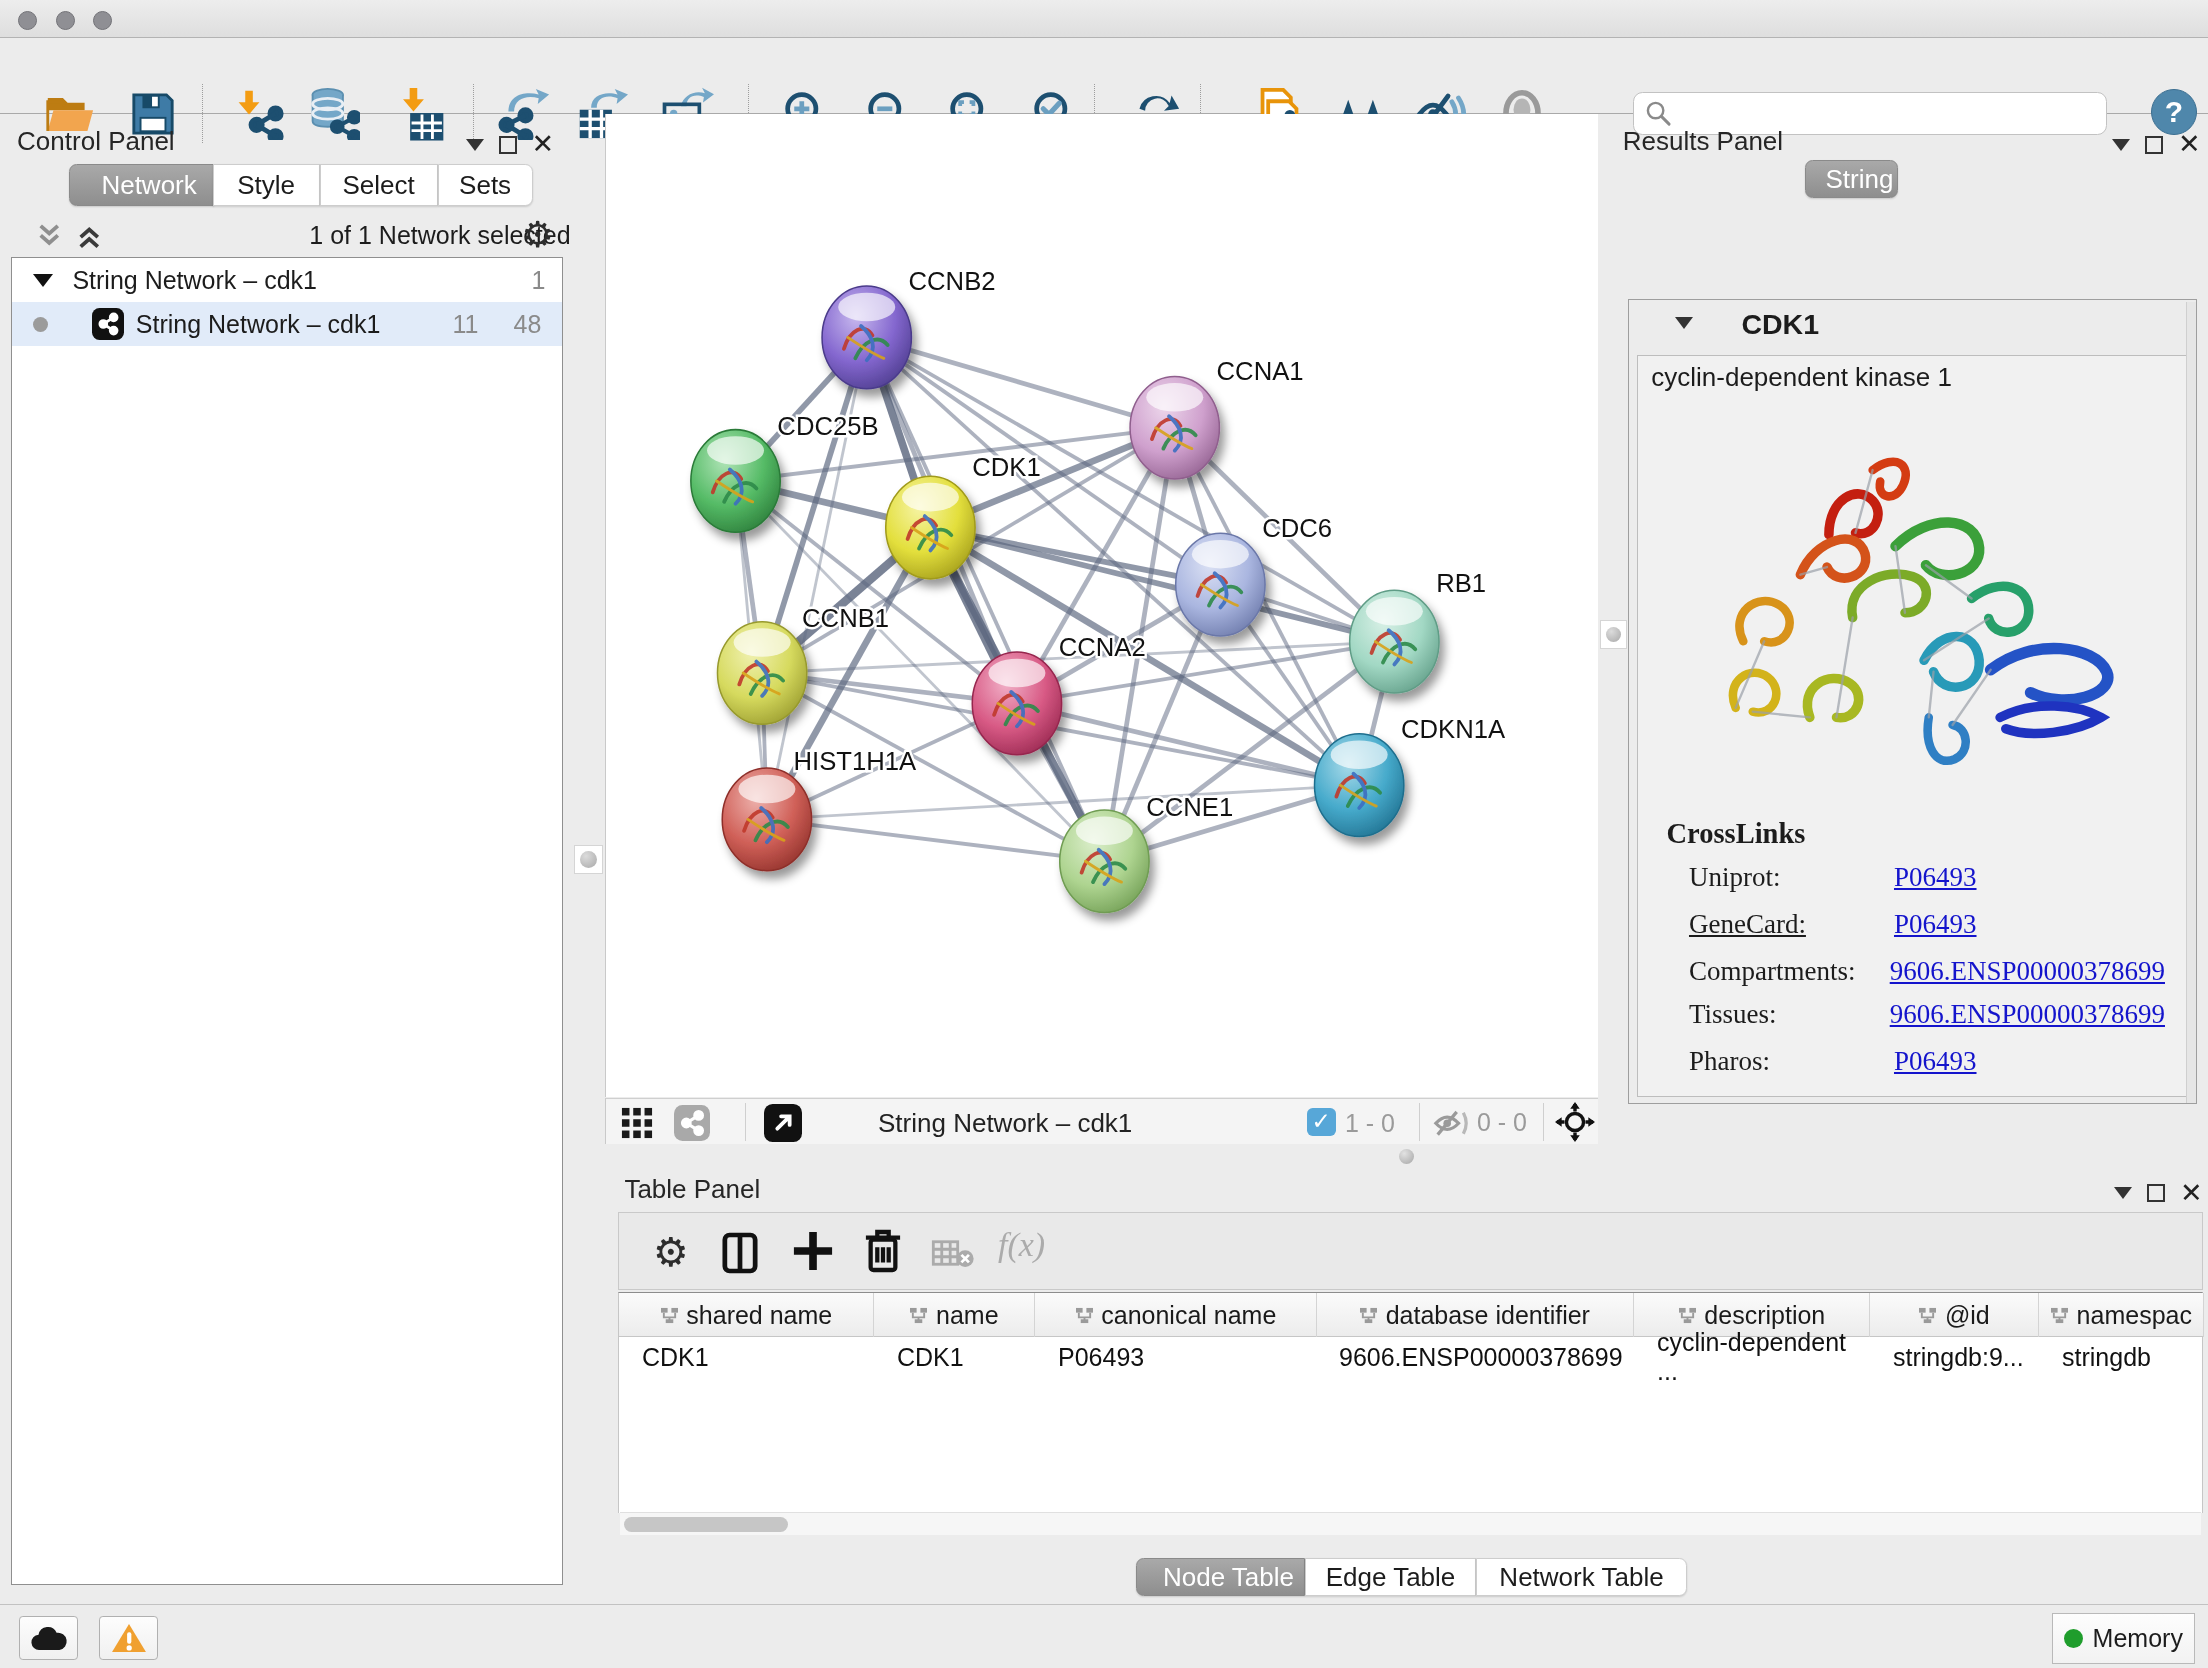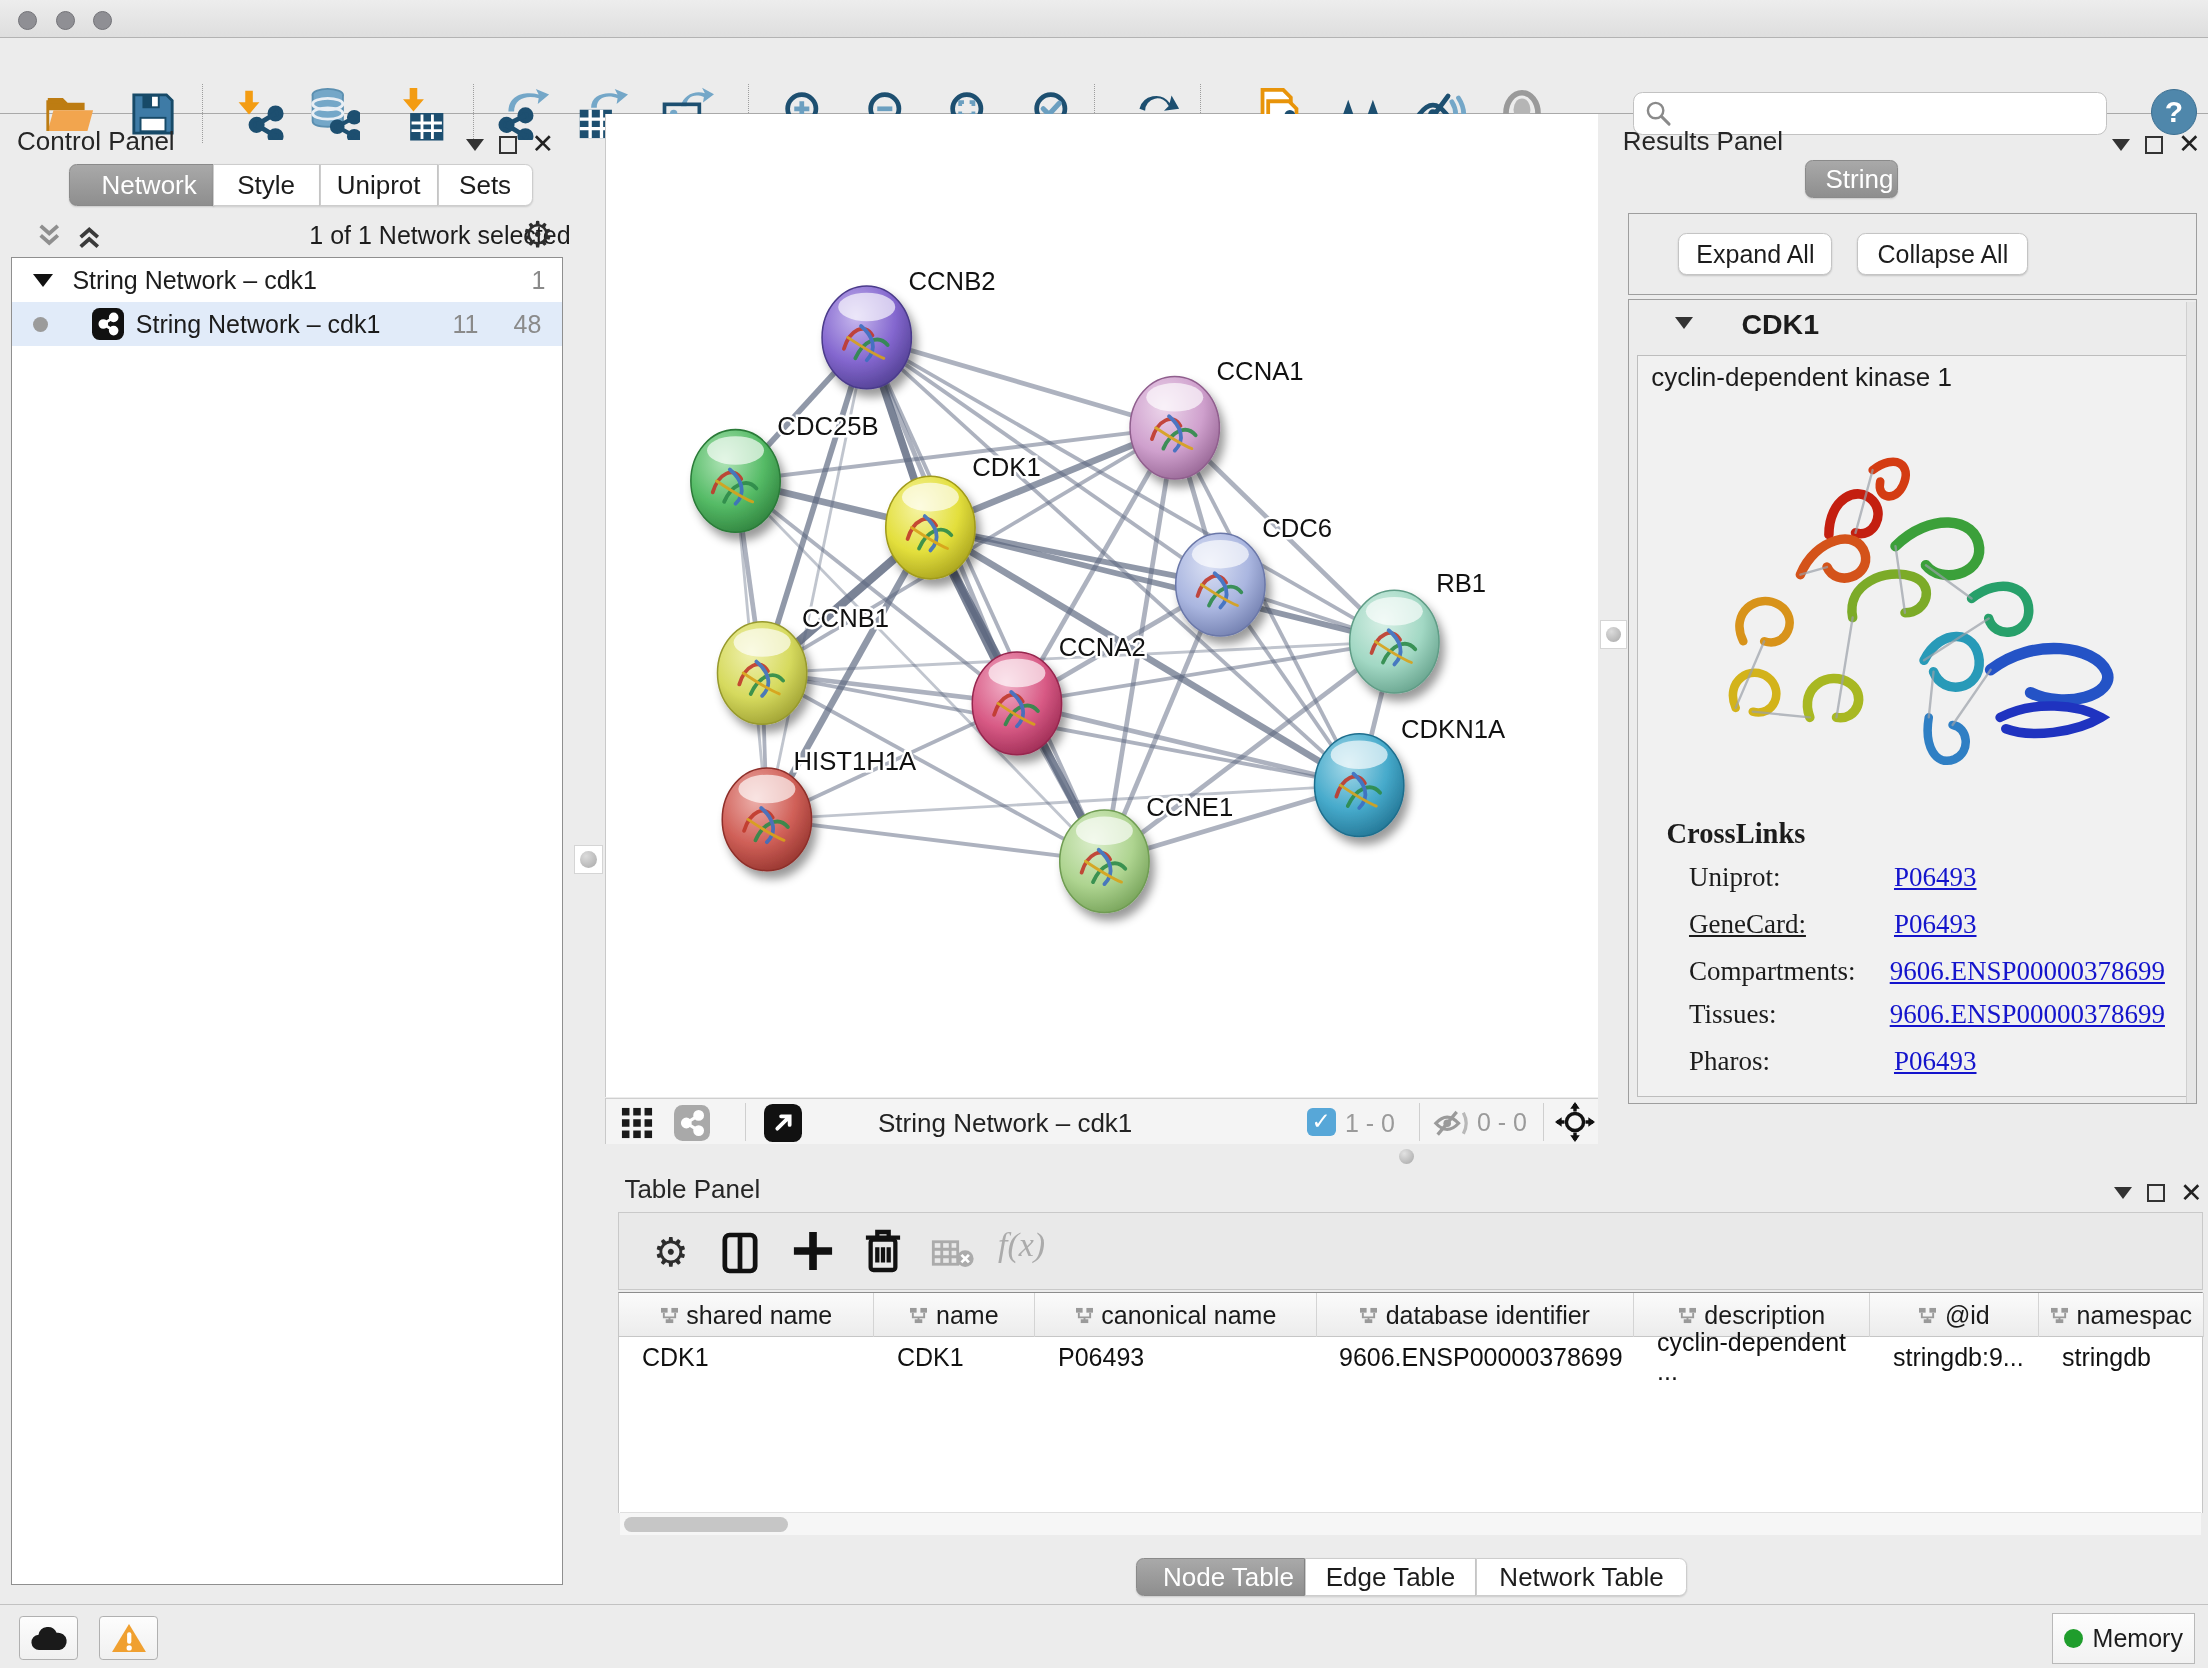--- a/index.html
+++ b/index.html
@@ -254,21 +254,21 @@
 <div class="abs" style="left:7.6px; top:120px; width:563px; height:1474px">
   <div class="abs" style="left:9.5px; top:5.7px"><span class="panel-title">Control Panel</span></div>
   <div class="abs ph-icons" style="left:458px; top:11.4px">
     <span class="ph-tri"></span>
     <span class="ph-float"></span>
     <span class="ph-close">✕</span>
   </div>
 
   <div class="abs tabbtn sel first" style="left:61px; top:44px; width:145px">Network</div>
   <div class="abs tabbtn" style="left:205px; top:44px; width:107px">Style</div>
-  <div class="abs tabbtn" style="left:312px; top:44px; width:118px">Uniprot</div>
+  <div class="abs tabbtn" style="left:312px; top:44px; width:118px">Select</div>
   <div class="abs tabbtn last" style="left:430px; top:44px; width:95px">Sets</div>
 
   <div class="abs" style="left:0; top:97px; width:563px; height:40px">
     <svg class="abs" style="left:27px; top:4.8px" width="28.5" height="28.5" viewBox="0 0 30 30">
       <path d="M6 4 l9 8 9 -8 M6 14 l9 8 9 -8" fill="none" stroke="#8f8f8f" stroke-width="4"></path>
     </svg>
     <svg class="abs" style="left:67px; top:4.8px" width="28.5" height="28.5" viewBox="0 0 30 30">
       <path d="M6 26 l9 -8 9 8 M6 16 l9 -8 9 8" fill="none" stroke="#3a3a3a" stroke-width="4"></path>
     </svg>
     <div class="abs" style="left:0; top:3.8px; width:563px; text-align:right">1 of 1 Network selected</div>
@@ -550,24 +550,20 @@
 <div class="abs" style="left:1617px; top:120px; width:592px; height:989px">
   <div class="abs" style="left:5.7px; top:5.7px"><span class="panel-title">Results Panel</span></div>
   <div class="abs ph-icons" style="left:495px; top:11.4px">
     <span class="ph-tri"></span>
     <span class="ph-float"></span>
     <span class="ph-close">✕</span>
   </div>
 
   <div class="abs tabbtn sel first last" style="left:188px; top:40px; width:93px; height:38px; border-radius:7.6px">String</div>
 
-  <div class="abs rp-box" style="left:11.4px; top:93px; width:569px; height:82px">
-    <div class="rp-btn" style="left:49px; top:19px; width:154px">Expand All</div>
-    <div class="rp-btn" style="left:228px; top:19px; width:171px">Collapse All</div>
-  </div>
 
   <div class="abs rp-box" style="left:11.4px; top:179px; width:569px; height:805px">
     <span class="ph-tri abs" style="left:46px; top:17px"></span>
     <div class="abs" style="left:112px; top:7.6px; font-size:28.5px; font-weight:bold">CDK1</div>
 
     <div class="abs" style="left:7.6px; top:55px; width:552px; height:742px; background:#f1f1f1; border:1px solid #bdbdbd">
       <div class="abs" style="left:13.3px; top:5.7px; font-size:26px">cyclin-dependent kinase 1</div>
 
       <svg class="abs" style="left:48px; top:76px" width="457" height="371" viewBox="0 0 480 390">
         <g fill="none" stroke-linecap="round">

